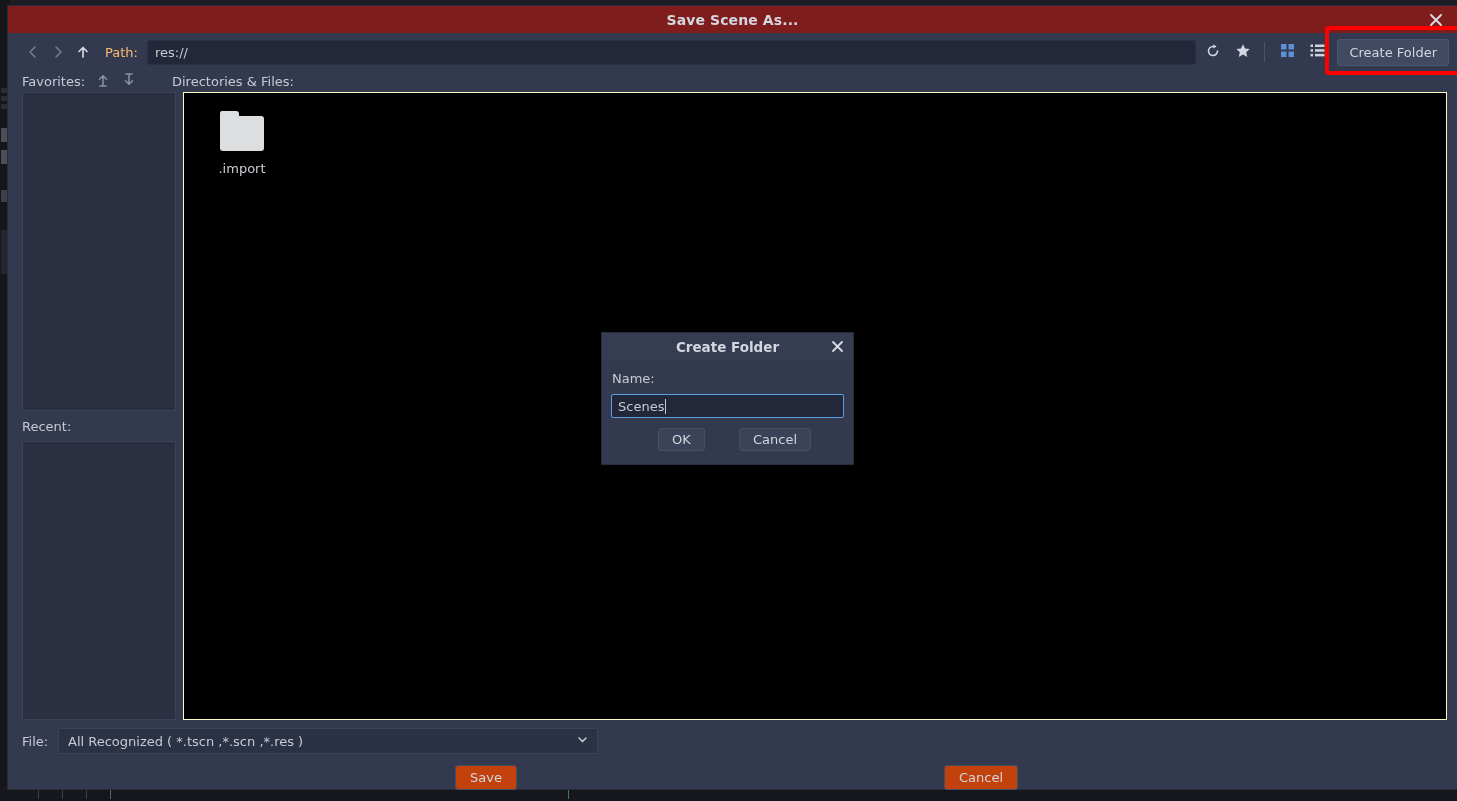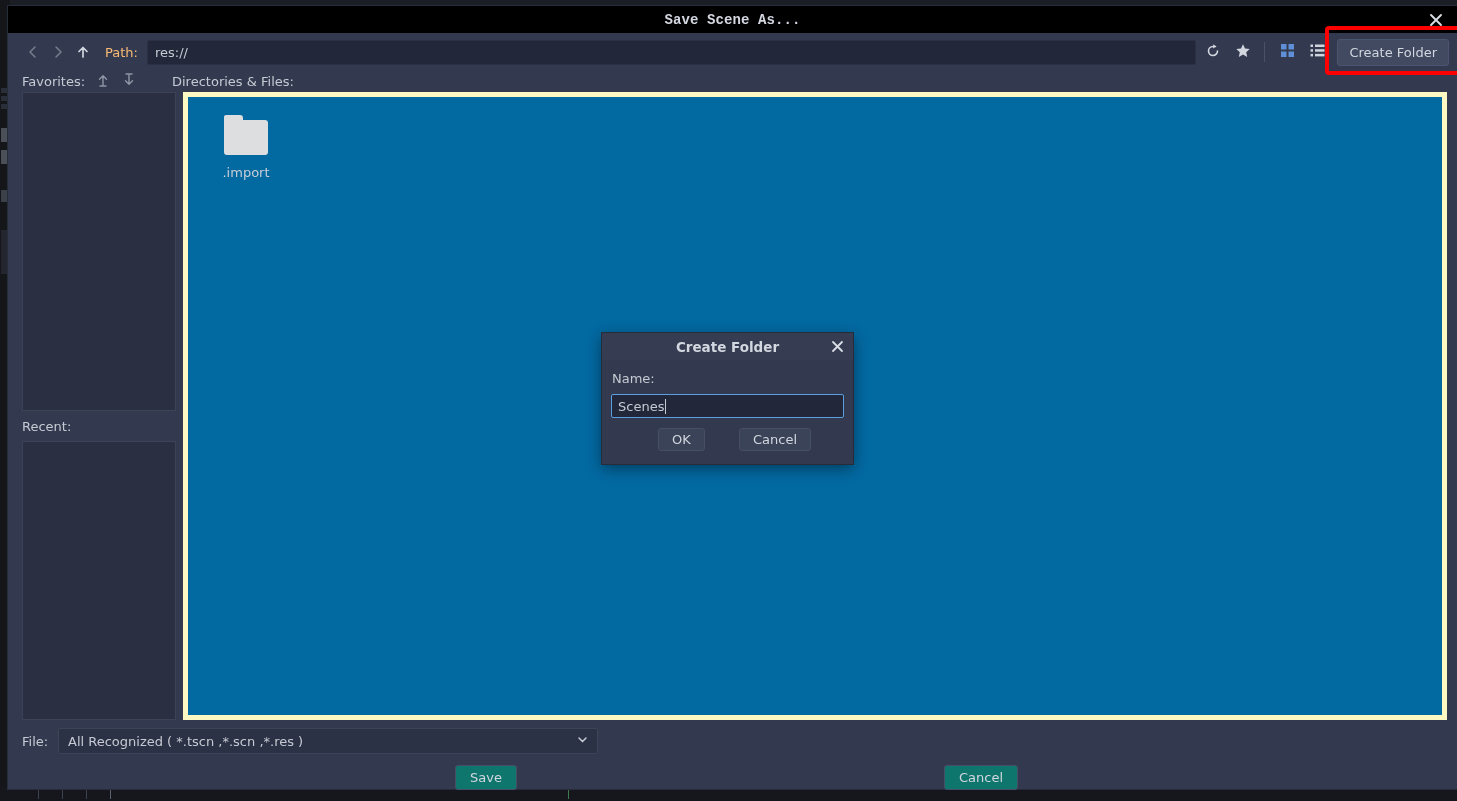--- a/index.html
+++ b/index.html
@@ -65,25 +65,24 @@
     left: 8px;
     top: 6px;
     width: 1449px;
     height: 783px;
     background: #333a4f;
     box-shadow: 0 0 0 1px #272c3b;
   }
   #titlebar {
     position: relative;
     height: 27px;
-    background: #000000;
+    background: #7f1d1d;
     display: flex;
     align-items: center;
     justify-content: center;
-    font-family: Liberation Mono, monospace;
   }
   #titlebar .title-text {
     font-size: 14px;
     font-weight: bold;
     color: #d3d7e0;
     letter-spacing: .1px;
   }
   #close-btn {
     position: absolute;
     right: 10px;
@@ -205,22 +204,22 @@
   #favorites-list { height: 319px; }
   .recent-label {
     height: 30px;
     display: flex;
     align-items: center;
     color: #c6cad3;
   }
   #recent-list { flex: 1; }
   #files-pane {
     flex: 1;
-    background: #0369a1;
-    border: 5px solid #fef9c3;
+    background: #000000;
+    border: 1px solid #fef9c3;
     box-sizing: border-box;
     padding: 12px 10px;
     position: relative;
   }
   .file-item {
     width: 96px;
     display: inline-flex;
     flex-direction: column;
     align-items: center;
     cursor: pointer;
@@ -300,21 +299,21 @@
   }
 
   
   #action-row {
     height: 48px;
     position: relative;
   }
   .action-btn {
     position: absolute;
     top: 11px;
-    background: #0f766e;
+    background: #c2410c;
     border: 1px solid #474f66;
     border-radius: 3px;
     color: #d2d6df;
     font-family: inherit;
     font-size: 13px;
     padding: 4px 14px;
     cursor: pointer;
   }
   #save-btn { left: 447px; }
   #cancel-btn-main { left: 936px; }

